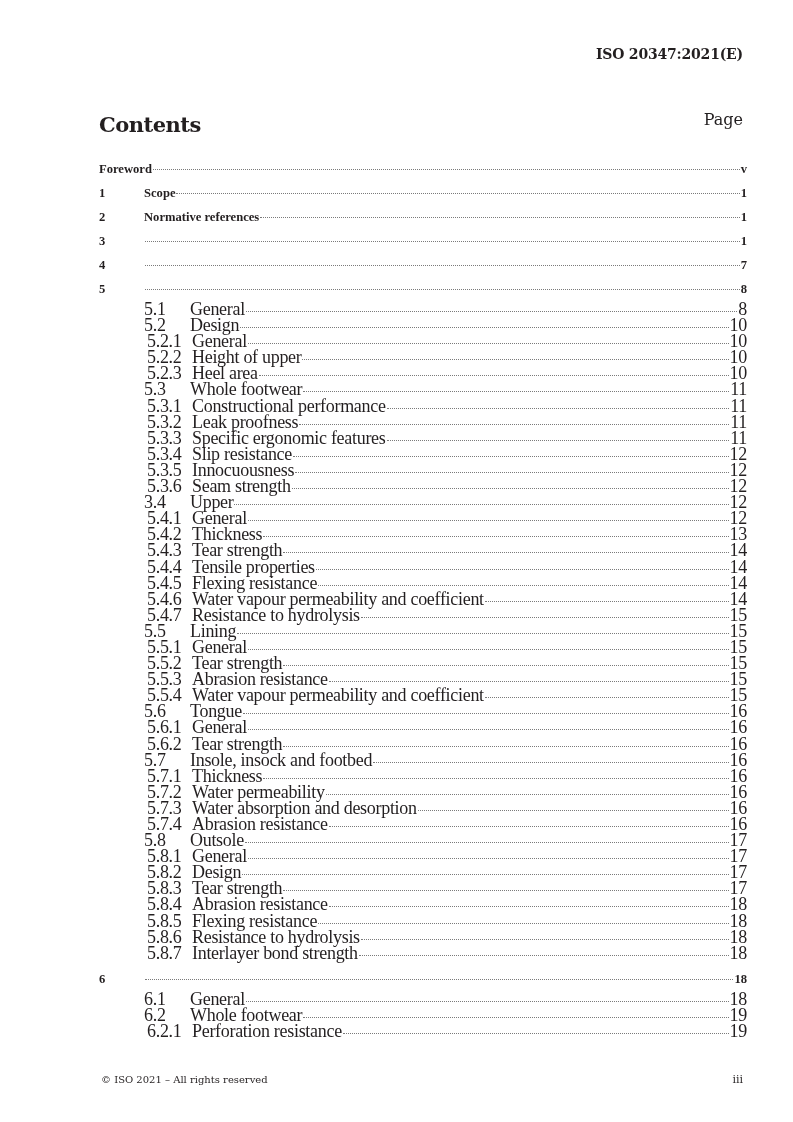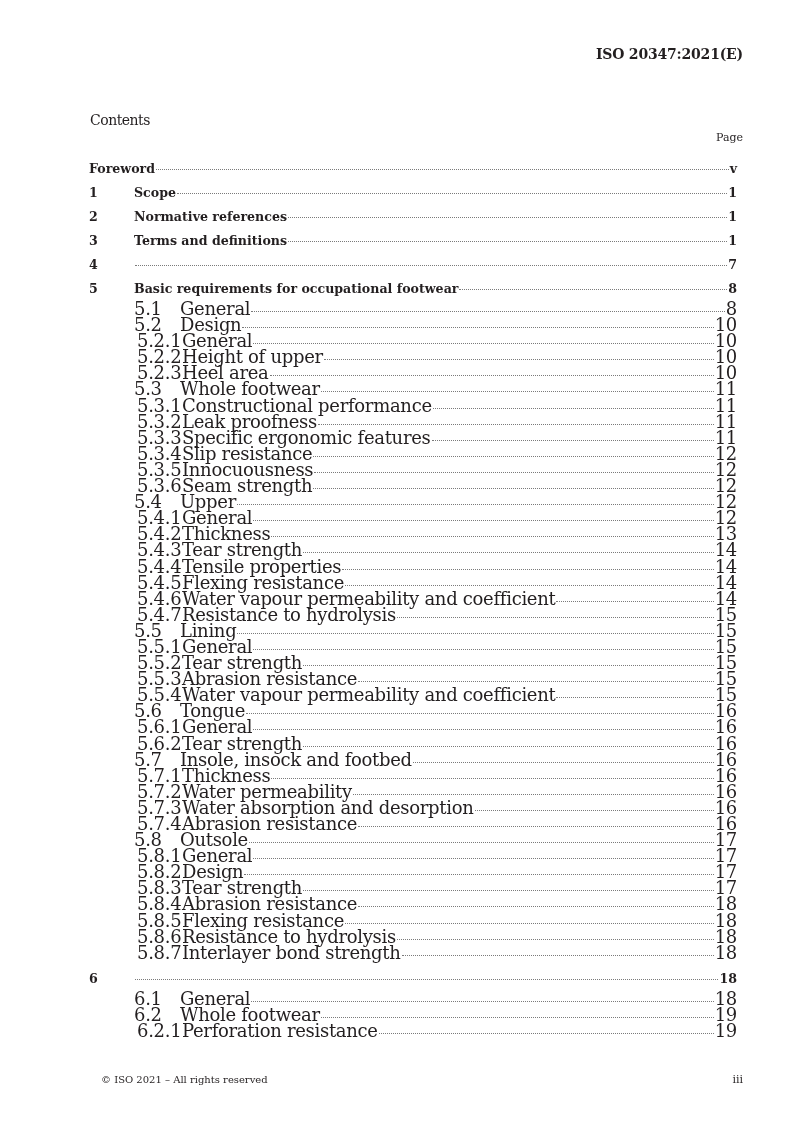--- a/index.html
+++ b/index.html
@@ -1,21 +1,21 @@
 <!DOCTYPE html>
 <html><head>
 <meta charset="utf-8">
 <style>
   html, body { margin: 0; padding: 0; background: #ffffff; }
   body { width: 793px; height: 1122px; position: relative; overflow: hidden;
          font-family: "DejaVu Serif", "Liberation Serif", serif; color: #231f20; }
   .doc-id { position: absolute; right: 50px; top: 46px; font-weight: bold; font-size: 14px; letter-spacing: -0.2px; text-align: center; }
-  .contents-title { position: absolute; left: 90px; top: 112px; font-size: 14px; font-weight: normal; letter-spacing: -0.5px; }
-  .page-label { position: absolute; right: 50px; top: 131px; font-size: 11px; text-align: right; }
-  .toc { position: absolute; left: 89px; top: 157px; width: 648px; }
+  .contents-title { position: absolute; left: 99px; top: 112px; font-size: 21px; font-weight: bold; letter-spacing: -0.5px; }
+  .page-label { position: absolute; right: 50px; top: 110px; font-size: 16px; text-align: right; }
+  .toc { position: absolute; left: 99px; top: 157px; width: 648px; font-family: Liberation Serif, serif; }
   .entry { display: flex; align-items: baseline; position: relative; white-space: nowrap; }
   .entry.l1 { font-weight: bold; font-size: 12.6px; height: 24px; line-height: 24px; }
   .entry.l2, .entry.l3 { font-size: 18px; height: 16.1px; line-height: 16.1px; letter-spacing: -0.3px; }
   .entry.gap-before { margin-top: 6px; }
   .num { flex: 0 0 auto; }
   .l1 .num { width: 45px; }
   .l2 .num { width: 46px; margin-left: 45px; }
   .l3 .num { width: 45px; margin-left: 48px; }
   .ttl { flex: 0 0 auto; }
   .dots { flex: 1 1 auto; border-bottom: 1px dotted #7a7a7a; margin: 0 1px; position: relative; top: -3px; height: 0; }
@@ -44,32 +44,30 @@
       <span class="pg">1</span>
     </div>
     <div class="entry l1">
       <span class="num">2</span>
       <span class="ttl">Normative references</span>
       <span class="dots"></span>
       <span class="pg">1</span>
     </div>
     <div class="entry l1">
       <span class="num">3</span>
-      <span class="ttl">Terms and definitions</span>
       <span class="dots"></span>
       <span class="pg">1</span>
     </div>
     <div class="entry l1">
       <span class="num">4</span>
       <span class="dots"></span>
       <span class="pg">7</span>
     </div>
     <div class="entry l1">
       <span class="num">5</span>
-      <span class="ttl">Basic requirements for occupational footwear</span>
       <span class="dots"></span>
       <span class="pg">8</span>
     </div>
     <div class="entry l2">
       <span class="num">5.1</span>
       <span class="ttl">General</span>
       <span class="dots"></span>
       <span class="pg">8</span>
     </div>
     <div class="entry l2">
@@ -132,21 +130,21 @@
       <span class="dots"></span>
       <span class="pg">12</span>
     </div>
     <div class="entry l3">
       <span class="num">5.3.6</span>
       <span class="ttl">Seam strength</span>
       <span class="dots"></span>
       <span class="pg">12</span>
     </div>
     <div class="entry l2">
-      <span class="num">5.4</span>
+      <span class="num">3.4</span>
       <span class="ttl">Upper</span>
       <span class="dots"></span>
       <span class="pg">12</span>
     </div>
     <div class="entry l3">
       <span class="num">5.4.1</span>
       <span class="ttl">General</span>
       <span class="dots"></span>
       <span class="pg">12</span>
     </div>

